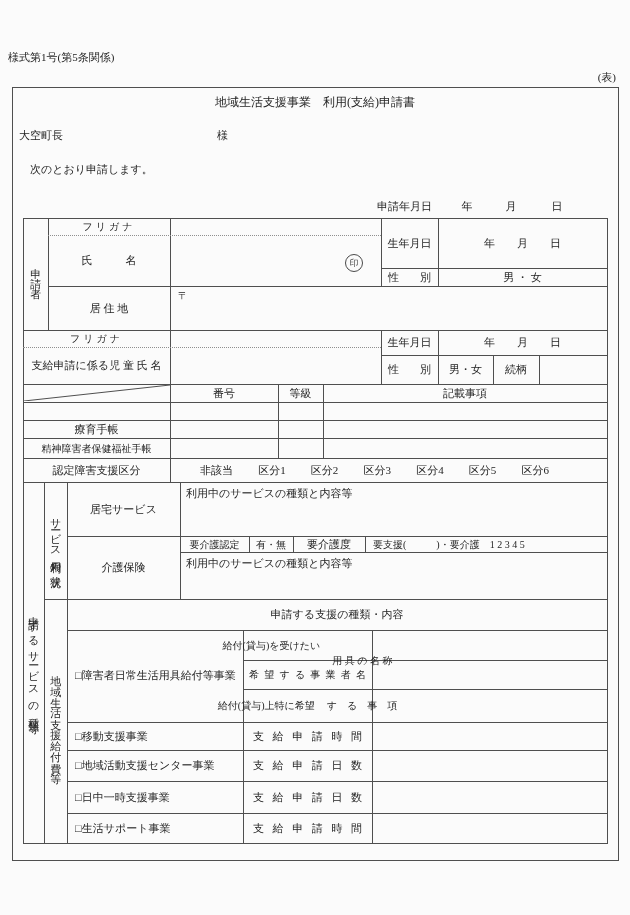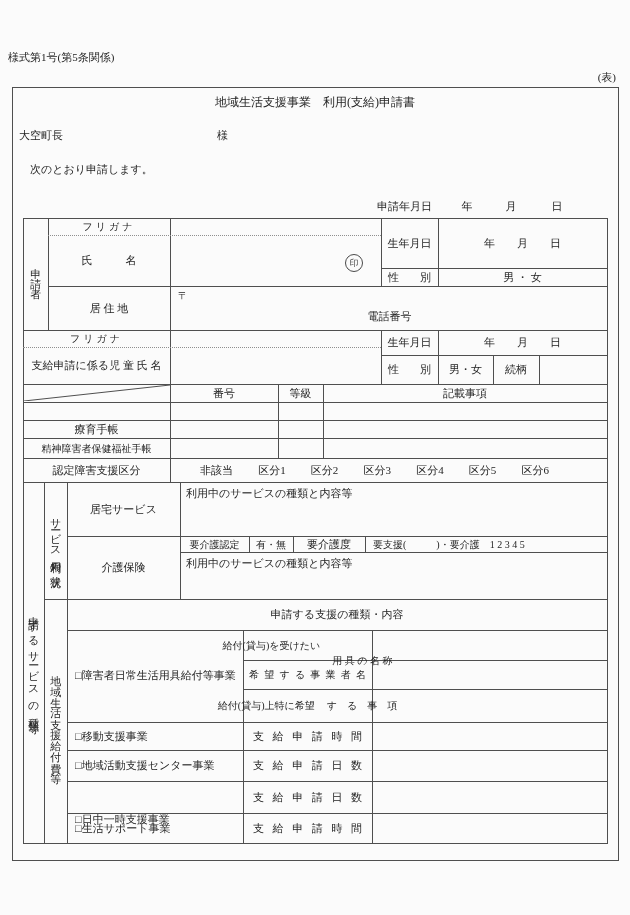--- a/index.html
+++ b/index.html
@@ -105,21 +105,20 @@
     <span>印</span>
   </div>
   <div class="cell" style="left:381px;top:219px;width:57px;height:48px;">生年月日</div>
   <div class="cell" style="left:438px;top:219px;width:169px;height:48px;">年　　月　　日</div>
   <div class="cell" style="left:381px;top:268px;width:57px;height:18px;">
     <span class="jspan" style="padding:0 7px;box-sizing:border-box;">性　別</span>
   </div>
   <div class="cell" style="left:48px;top:286px;width:122px;height:44px;">居 住 地</div>
   <div class="cell" style="left:438px;top:268px;width:169px;height:18px;">男 ・ 女</div>
   <div class="cell left" style="left:178px;top:288px;width:24px;height:14px;font-size:10px;">〒</div>
-  <div class="cell" style="left:172px;top:305px;width:435px;height:22px;">電話番号</div>
 
   <div class="cell s10" style="left:23px;top:331px;width:147px;height:15px;letter-spacing:3px;">フリガナ</div>
   <div class="cell col" style="left:23px;top:348px;width:147px;height:35px;line-height:15px;">
     <span>支給申請に係る</span>
     <span>児 童 氏 名</span>
   </div>
   <div class="cell" style="left:170px;top:330px;width:211px;height:54px;"></div>
   <div class="cell" style="left:381px;top:331px;width:57px;height:23px;">生年月日</div>
   <div class="cell" style="left:438px;top:331px;width:169px;height:23px;">年　　月　　日</div>
   <div class="cell" style="left:381px;top:355px;width:57px;height:29px;">
@@ -189,21 +188,21 @@
     <span class="jspan" style="padding:0 10px;box-sizing:border-box;">支 給 申 請 時 間</span>
   </div>
   <div class="cell" style="left:372px;top:722px;width:235px;height:28px;"></div>
 
   <div class="cell left" style="left:67px;top:750px;width:176px;height:31px;padding-left:8px;box-sizing:border-box;">□地域活動支援センター事業</div>
   <div class="cell" style="left:243px;top:750px;width:129px;height:31px;">
     <span class="jspan" style="padding:0 10px;box-sizing:border-box;">支 給 申 請 日 数</span>
   </div>
   <div class="cell" style="left:372px;top:750px;width:235px;height:31px;"></div>
 
-  <div class="cell left" style="left:67px;top:803px;width:176px;height:32px;padding-left:8px;box-sizing:border-box;">□日中一時支援事業</div>
+  <div class="cell left" style="left:67px;top:781px;width:176px;height:32px;padding-left:8px;box-sizing:border-box;">□日中一時支援事業</div>
   <div class="cell" style="left:243px;top:781px;width:129px;height:32px;">
     <span class="jspan" style="padding:0 10px;box-sizing:border-box;">支 給 申 請 日 数</span>
   </div>
   <div class="cell" style="left:372px;top:781px;width:235px;height:32px;"></div>
 
   <div class="cell left" style="left:67px;top:813px;width:176px;height:30px;padding-left:8px;box-sizing:border-box;text-align:right;">□生活サポート事業</div>
   <div class="cell" style="left:243px;top:813px;width:129px;height:30px;">
     <span class="jspan" style="padding:0 10px;box-sizing:border-box;">支 給 申 請 時 間</span>
   </div>
   <div class="cell" style="left:372px;top:813px;width:235px;height:30px;"></div>

